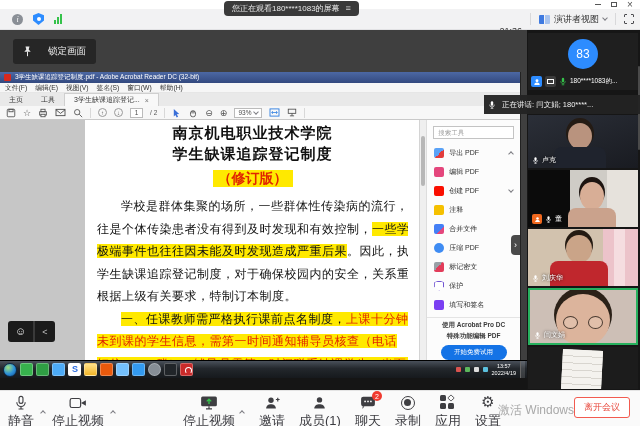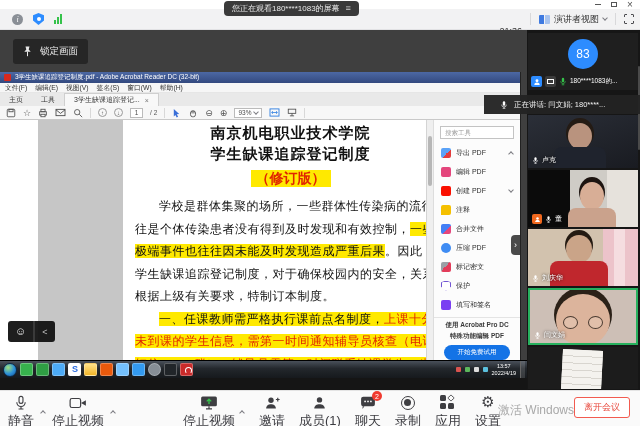--- a/index.html
+++ b/index.html
@@ -36,21 +36,21 @@
   .chev{display:inline-block;width:4px;height:4px;border-right:1.2px solid #7c7c82;border-bottom:1.2px solid #7c7c82;}
   .chev.down{transform:rotate(45deg);margin-top:-2px;}
   .chev.up{transform:rotate(-135deg);margin-top:2px;}
   .ic-fs{position:relative;width:10px;height:10px;border:1.2px solid #4c4c50;border-radius:1px;}
   .ic-fs::before{content:"";position:absolute;left:2px;top:-2px;width:4px;height:14px;background:#f2f2f3;}
   .ic-fs::after{content:"";position:absolute;left:-2px;top:2px;width:14px;height:4px;background:#f2f2f3;}
 
   
   .screen{position:absolute;left:0;top:30px;width:527px;height:360px;background:#3f3f3f;}
   .lockbtn{position:absolute;left:13px;top:9px;height:25px;padding:0 10px;background:#262626;border-radius:3px;
-           color:#f0f0f0;font-size:9.5px;display:flex;align-items:center;gap:8px;z-index:5;}
+           color:#f0f0f0;font-size:9.5px;display:flex;align-items:center;gap:16px;z-index:5;}
 
   
   .acro{position:absolute;left:0;top:42px;width:521px;height:288px;background:#fff;border-right:1px solid #222;}
   .acro-t{height:11px;background:linear-gradient(#4c68a4,#33497f);color:#fff;font-size:6.5px;
           display:flex;align-items:center;gap:4px;padding:0 4px;white-space:nowrap;overflow:hidden;}
   .pdficon{width:7px;height:7px;background:#d6281e;border-radius:1px;flex-shrink:0;}
   .acro-m{height:10px;background:#f6f6f6;border-bottom:1px solid #e6e6e6;display:flex;align-items:center;gap:8px;
           padding:0 5px;font-size:6.8px;color:#333;}
   .acro-tabs{height:13px;background:#e9e9e9;display:flex;align-items:stretch;font-size:7px;color:#333;}
   .tab{padding:0 9px;display:flex;align-items:center;}
@@ -63,21 +63,21 @@
            align-items:center;justify-content:center;}
   .pagetotal{font-size:6.5px;color:#555;}
   .zoombox{height:10px;border:1px solid #bbb;background:#fff;font-size:6.5px;padding:0 3px;display:flex;
            align-items:center;gap:3px;}
   .circ{width:9px;height:9px;border:1px solid #9a9a9a;border-radius:50%;font-size:6px;display:flex;
         align-items:center;justify-content:center;color:#555;}
   .pm{font-size:9px;line-height:10px;color:#555;}
   .ticon{display:flex;align-items:center;}
   .star{font-size:9px;color:#555;line-height:10px;}
 
-  .acro-body{position:absolute;left:0;top:48px;right:0;bottom:0;display:flex;padding-left:38px;}
+  .acro-body{position:absolute;left:0;top:48px;right:0;bottom:0;display:flex;}
   .viewer{width:420px;background:#c6c6c6;position:relative;overflow:hidden;}
   .pdf-page{position:absolute;left:85px;top:0;width:335px;height:100%;background:#fff;padding:3px 12px 0 12px;
             font-family:"Liberation Serif","DejaVu Serif",serif;color:#111;}
   .dline{white-space:nowrap;overflow:hidden;}
   .dline.title{font-size:15px;font-weight:bold;text-align:center;line-height:21px;letter-spacing:1px;}
   .dline.subtitle{text-align:center;margin:4px 0 7px;line-height:18px;}
   .dline.subtitle .r-hr{font-size:14px;font-weight:bold;padding:1px 5px;}
   .dline.body{font-size:12px;line-height:22.5px;letter-spacing:0.5px;}
   .dline.indent{text-indent:2em;}
   .r-n{color:#111;}
@@ -151,21 +151,21 @@
             align-items:center;justify-content:center;margin:6px auto 0;}
   .trow{position:absolute;bottom:3px;left:3px;right:2px;display:flex;align-items:center;gap:3px;}
   .b-sq{width:11px;height:11px;border-radius:2px;display:flex;align-items:center;justify-content:center;flex-shrink:0;}
   .b-blue{background:#2d8cff;}
   .b-orange{background:#f0681e;}
   .b-dark{background:#3c3c3c;}
   .b-dark i{display:block;width:7px;height:5px;border:1px solid #fff;}
   .tname{font-size:6.5px;color:#fff;white-space:nowrap;overflow:hidden;}
 
   .speakbar{position:absolute;left:484px;top:95px;width:156px;height:19px;background:rgba(35,35,35,.96);z-index:35;
-            display:flex;align-items:center;gap:6px;padding-left:16px;overflow:hidden;}
+            display:flex;align-items:center;gap:6px;padding-left:4px;overflow:hidden;}
   .speaktext{font-size:7.5px;color:#f0f0f0;white-space:nowrap;}
 
   .vlabel{position:absolute;bottom:3px;left:4px;display:flex;align-items:center;gap:3px;z-index:3;}
   .vname{font-size:7px;color:#fff;text-shadow:0 0 3px #000;}
   .vhead{position:absolute;border-radius:50%;}
   .vbody{position:absolute;border-radius:8px 8px 0 0;}
   .t1{top:85px;height:53px;background:linear-gradient(160deg,#2b2f38,#191b21);}
   .t1 .vhead{left:40px;top:8px;width:24px;height:26px;background:#b9937e;box-shadow:0 -3px 0 2px #241b14;}
   .t1 .vbody{left:26px;top:32px;width:52px;height:22px;background:#1f232d;}
   .t2{top:140px;height:57px;background:linear-gradient(90deg,#0b0b0b 0 38%,#cfccc6 38% 72%,#e6e2dc 72%);}

